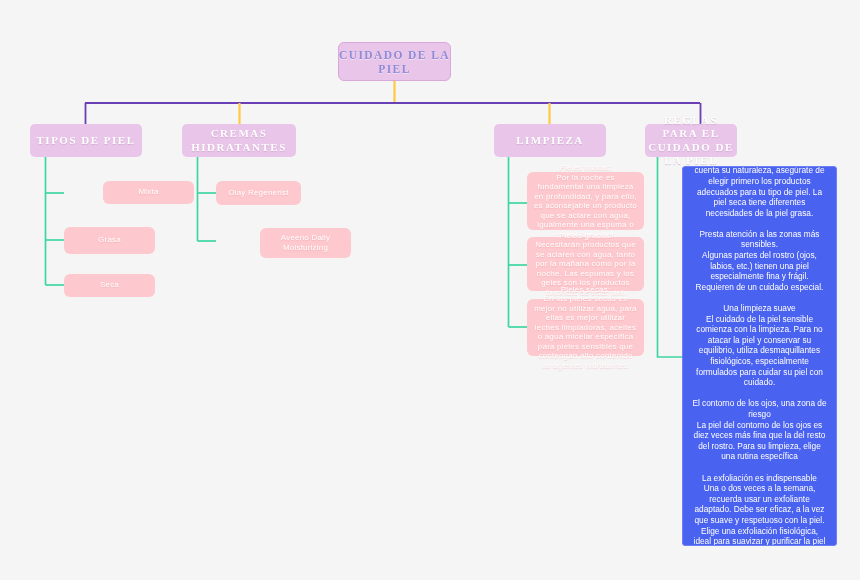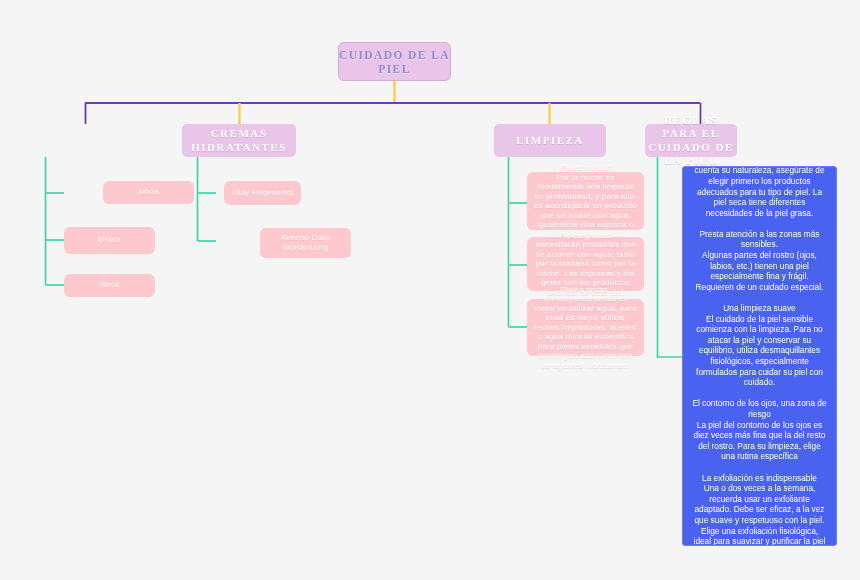--- a/index.html
+++ b/index.html
@@ -134,34 +134,37 @@
     <line x1="508.5" y1="265" x2="527" y2="265" stroke="#3ed6a0" stroke-width="1.7"></line>
     <line x1="508.5" y1="327" x2="527" y2="327" stroke="#3ed6a0" stroke-width="1.7"></line>
 
     <path d="M 657.5 157 L 657.5 357 L 682 357" stroke="#3ed6a0" stroke-width="1.7" fill="none"></path>
   </svg>
 
   <div class="node root" style="left:338px; top:42px; width:113px; height:39px;">
     <span>CUIDADO DE LA PIEL</span>
   </div>
 
+  <div class="node branch" style="left:30px; top:124px; width:112px; height:33px;">
+    <span>TIPOS DE PIEL</span>
+  </div>
   <div class="node leaf" style="left:64px; top:181px; width:91px; height:23px;margin-left:39px;">
     <span>Mixta</span>
   </div>
   <div class="node leaf" style="left:64px; top:227px; width:91px; height:27px;">
     <span>Grasa</span>
   </div>
   <div class="node branch" style="left:182px; top:124px; width:114px; height:33px;">
     <span>CREMAS HIDRATANTES</span>
   </div>
 
   <div class="node leaf" style="left:64px; top:274px; width:91px; height:23px;">
     <span>Seca</span>
   </div>
-  <div class="node leaf" style="left:224px; top:181px; width:77px; height:24px;text-align:right;">
+  <div class="node leaf" style="left:216px; top:181px; width:85px; height:24px;text-align:right;">
     <span>Olay Regenerist</span>
   </div>
   <div class="node leaf" style="left:224px; top:228px; width:91px; height:30px;margin-left:36px;">
     <span>Aveeno Daily Moisturizing</span>
   </div>
 
   <div class="node branch" style="left:494px; top:124px; width:112px; height:33px;justify-content:center;">
     <span>LIMPIEZA</span>
   </div>
   <div class="node leaf big" style="left:527px; top:172px; width:117px; height:58px;">

